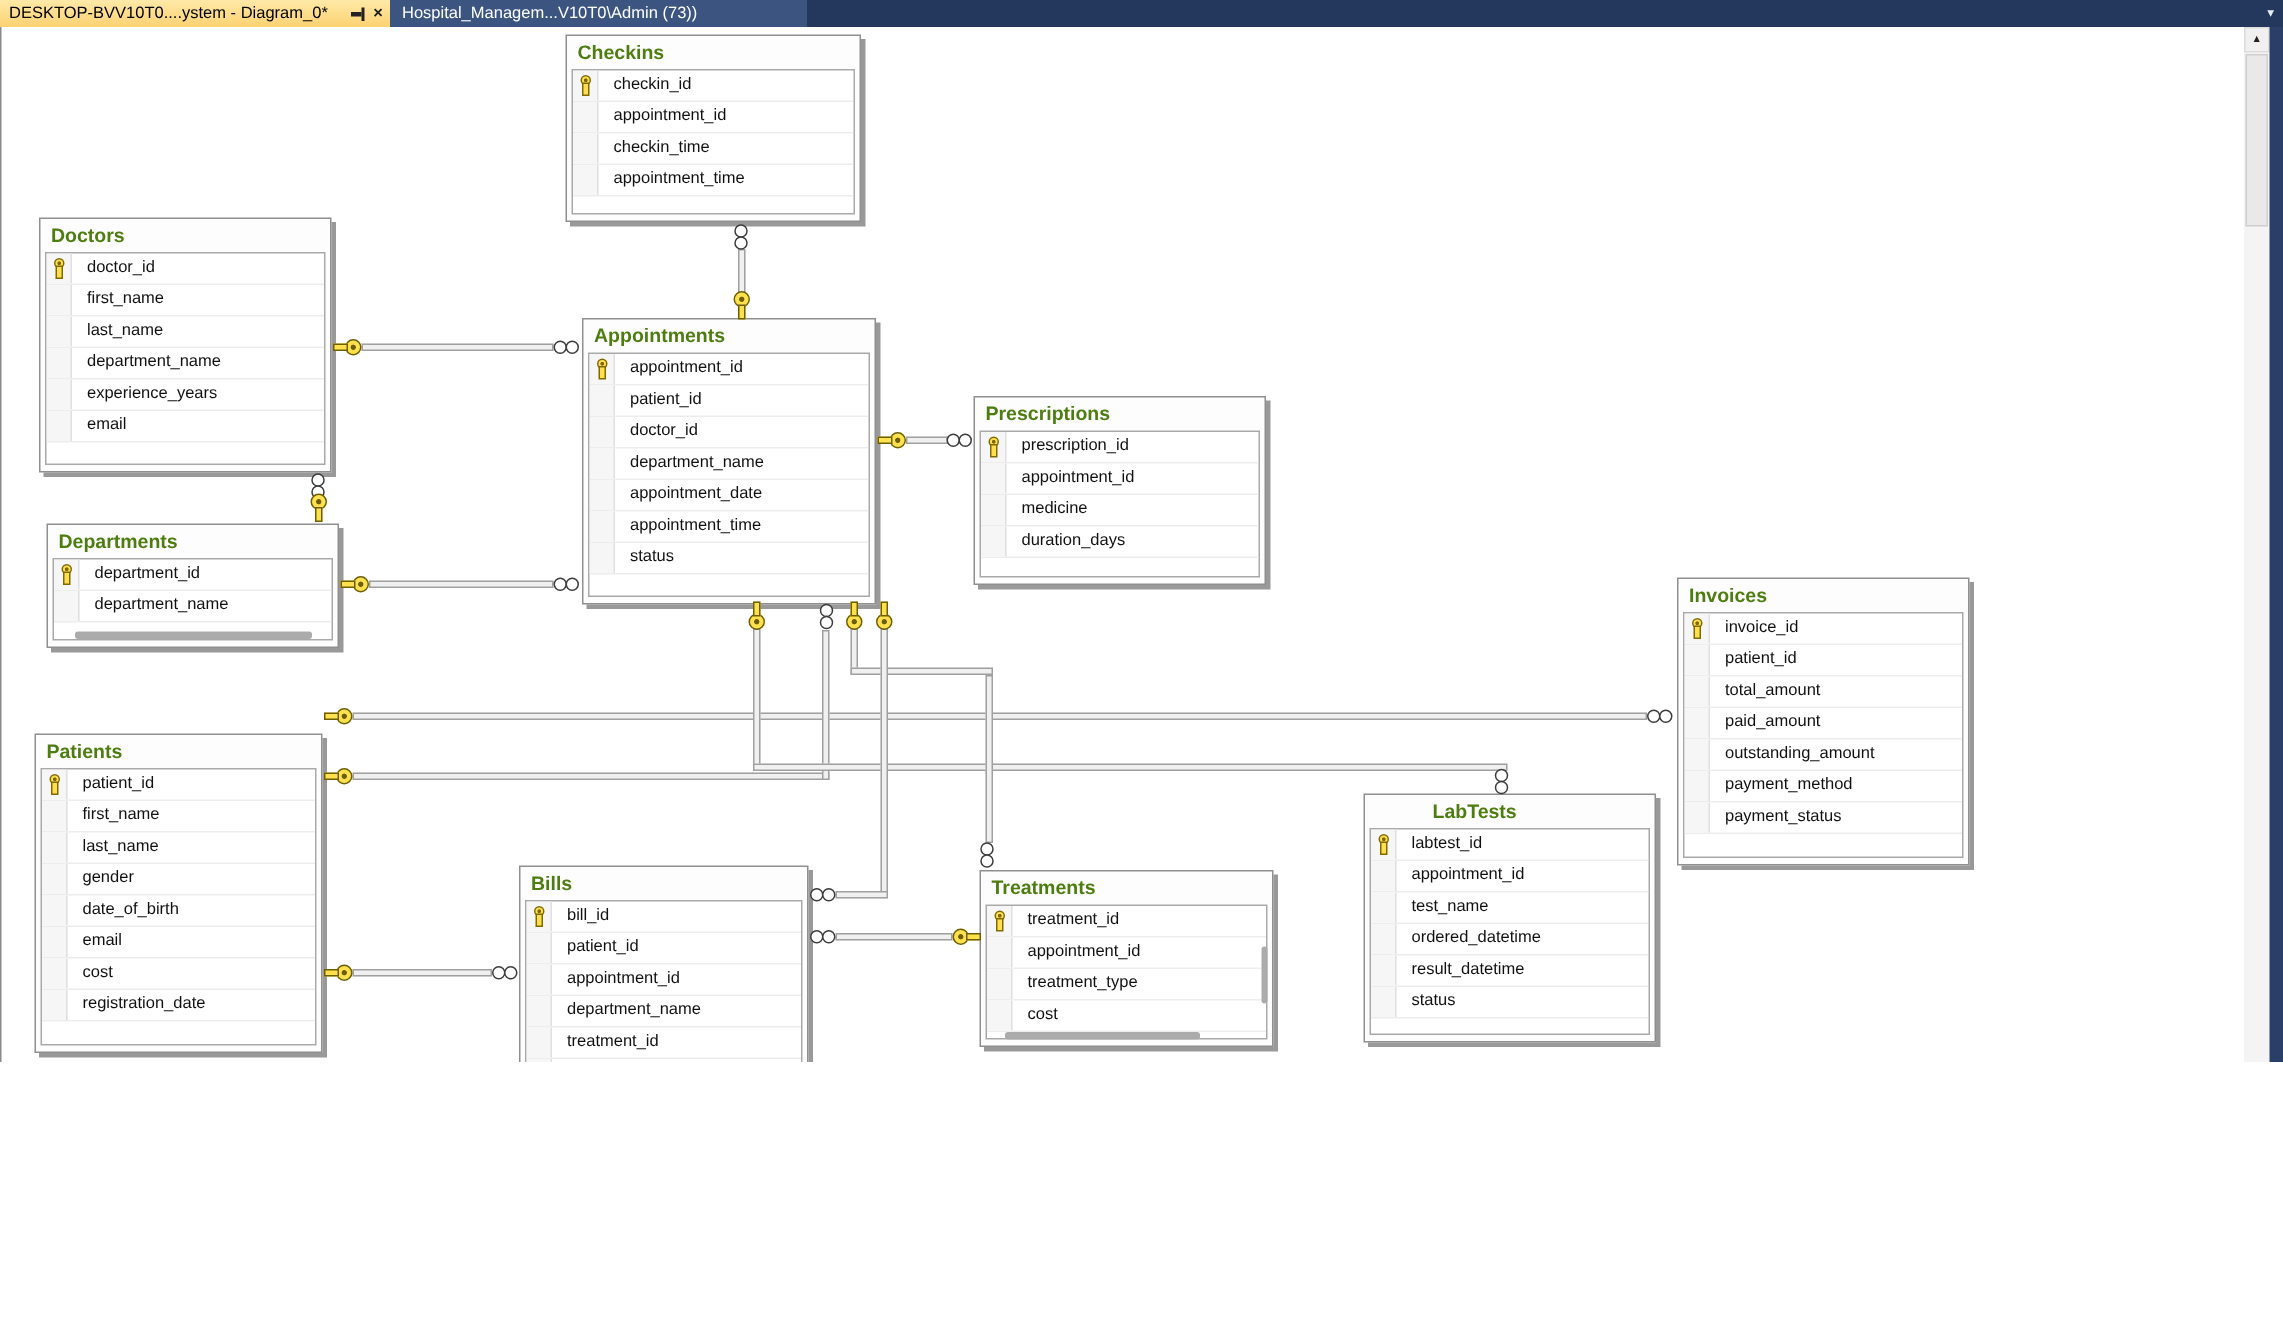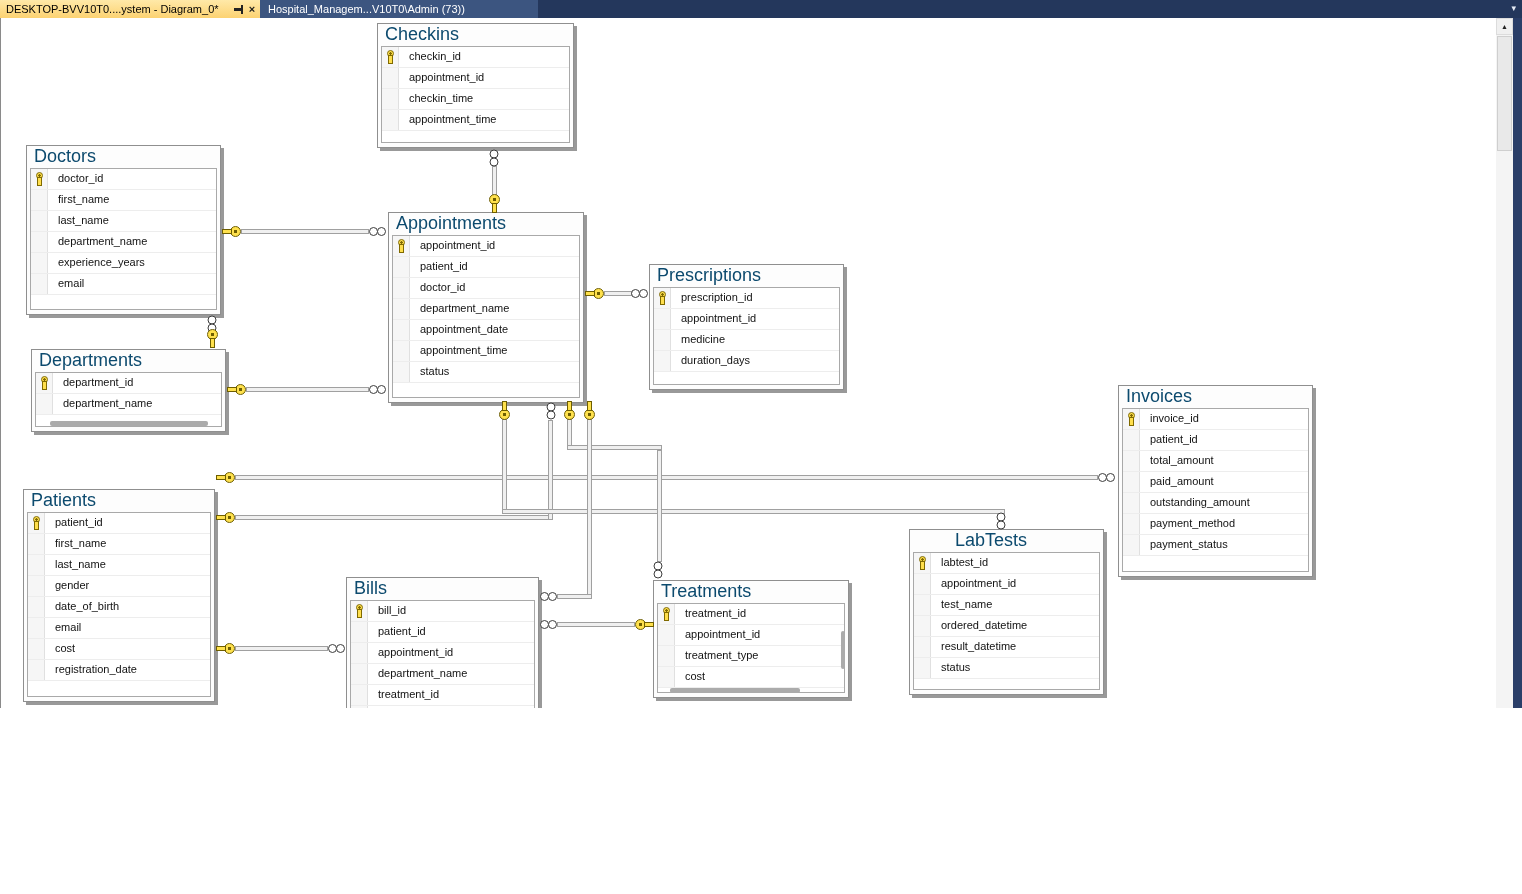--- a/index.html
+++ b/index.html
@@ -43,21 +43,21 @@
   
   .einf{position:absolute;width:18px;height:9px;z-index:3;}
   .einf i{position:absolute;top:0;width:9px;height:9px;border:1px solid #3c3c3c;border-radius:50%;background:#fff;box-sizing:border-box;}
   .einf .a{left:0;}.einf .b{left:8px;}
   .r90{transform:rotate(90deg);}
   .rm90{transform:rotate(-90deg);}
   .r180{transform:rotate(180deg);}
 
   
   .tbl{position:absolute;background:#fdfdfd;border:1px solid #8f8f8f;box-shadow:3px 3px 0 rgba(70,70,70,.55);z-index:2;box-sizing:border-box;}
-  .tbl .hd{height:21px;line-height:21px;padding-left:7px;font-weight:normal;font-size:18px;color:#0c4a6e;}
+  .tbl .hd{height:21px;line-height:21px;padding-left:7px;font-weight:bold;font-size:13px;color:#4d7c0f;}
   .tbl .grid{position:absolute;left:3px;right:3px;top:22px;bottom:4px;border:1px solid #a9a9a9;background:#fff;overflow:hidden;}
   .row{display:flex;height:20px;border-bottom:1px solid #ededed;}
   .ic{flex:0 0 16px;background:#f6f6f6;border-right:1px solid #e0e0e0;display:flex;align-items:center;justify-content:center;}
   .fn{flex:1;font-size:11px;color:#111;line-height:19px;padding-left:10px;white-space:nowrap;overflow:hidden;}
   .pk{position:relative;width:9px;height:14px;}
   .pk::before{content:"";position:absolute;left:1px;top:0;width:7px;height:7px;border:1px solid #806a00;border-radius:50%;box-sizing:border-box;
               background:radial-gradient(circle at 50% 50%, #806a00 0 1px, #ffdf4d 1.5px);}
   .pk::after{content:"";position:absolute;left:3px;top:6px;width:3px;height:7px;background:#ffdf4d;box-shadow:0 0 0 1px #806a00;}
 
   

